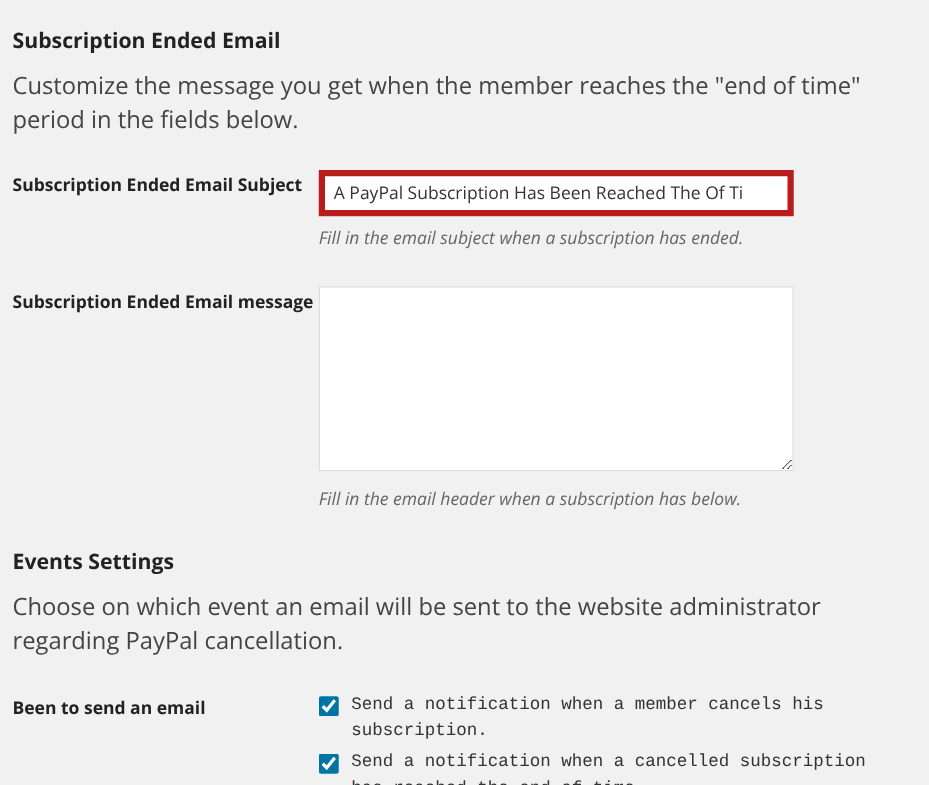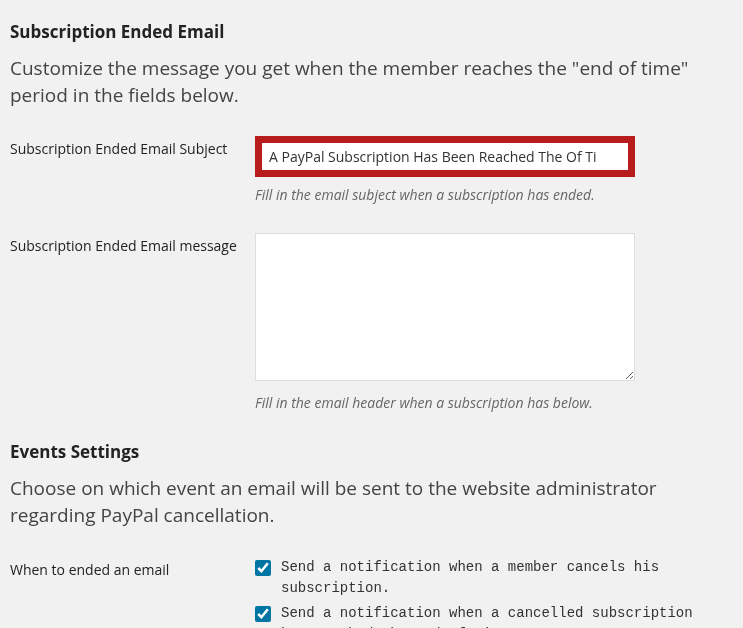--- a/index.html
+++ b/index.html
@@ -27,33 +27,33 @@
     .form-row {
       display: flex;
       align-items: flex-start;
       margin-bottom: 28px;
     }
     .form-label {
       width: 245px;
       flex-shrink: 0;
       font-size: 14px;
       color: #222;
-      font-weight: 400;
+      font-weight: 700;
       padding-top: 4px;
       line-height: 1.35;
     }
     .form-content {
       flex: 1;
       max-width: 470px;
     }
     .text-input {
       width: 380px;
       padding: 4px 7px;
       font-size: 14px;
-      border: 7px solid #b91c1c;
+      border: 5px solid #b91c1c;
       background: #fff;
       color: #333;
       font-family: inherit;
     }
     .textarea-input {
       width: 380px;
       height: 148px;
       padding: 4px 7px;
       font-size: 14px;
       border: 1px solid #ddd;
@@ -121,21 +121,21 @@
   <div class="form-content">
     <textarea class="textarea-input" style=""></textarea>
     <div class="help-text">Fill in the email header when a subscription has below.</div>
   </div>
 </div>
 
 <h2 class="section-heading">Events Settings</h2>
 <p class="section-desc">Choose on which event an email will be sent to the website administrator regarding PayPal cancellation.</p>
 
 <div class="form-row">
-  <div class="form-label">When to ended an email</div>
+  <div class="form-label">Been to send an email</div>
   <div class="form-content">
     <div class="checkbox-row">
       <input type="checkbox" class="chk" checked="" style="">
       <span class="chk-label">Send a notification when a member cancels his subscription.</span>
     </div>
     <div class="checkbox-row">
       <input type="checkbox" class="chk" checked="" style="">
       <span class="chk-label">Send a notification when a cancelled subscription has reached the end of time.</span>
     </div>
   </div>

